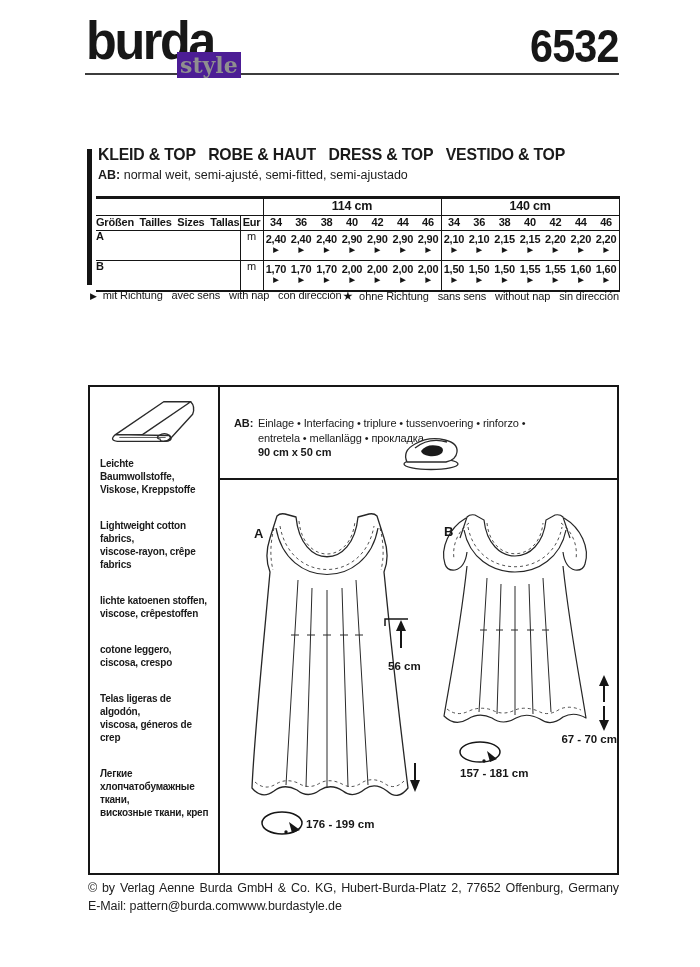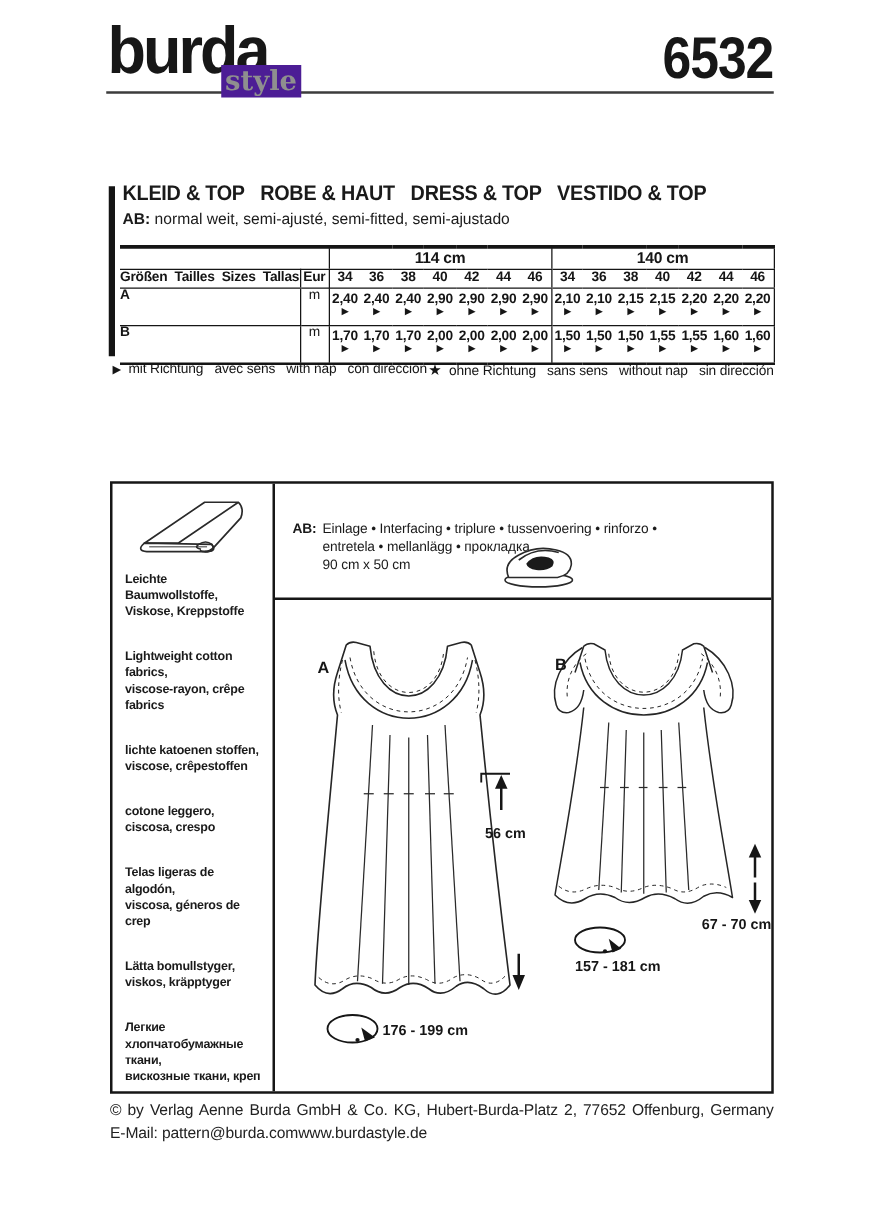--- a/index.html
+++ b/index.html
@@ -53,21 +53,21 @@
   .fab-col{width:130px;border-right:2px solid #161616;box-sizing:border-box;
            padding:6px 8px 0 10px;font-weight:bold;}
   .fab-col svg{display:block;margin:2px 0 6px 2px;}
   ul.fabrics{list-style:none;margin:0;padding:0;}
   ul.fabrics li{font-size:10px;line-height:1.3;letter-spacing:-.2px;white-space:pre-line;
                 margin:0 0 23px 0;color:#1a1a1a;}
   .right-col{flex:1;position:relative;}
   .ab-sec{height:91px;border-bottom:2px solid #161616;box-sizing:content-box;position:relative;}
   .ab-inner{display:flex;padding:29px 0 0 14px;font-size:11px;line-height:1.32;letter-spacing:-.1px;}
   .ab-label{font-weight:700;width:24px;flex:none;}
-  .ab-size{font-weight:400;}
+  .ab-size{font-weight:700;}
   .iron-wrap{position:absolute;left:180px;top:44px;}
   .garments{position:absolute;left:0;top:93px;width:399px;height:393px;}
   .garments svg text{font-family:"Liberation Sans",sans-serif;font-weight:700;fill:#161616;}
 
   
   .f1{position:absolute;left:88px;top:881px;width:531px;font-size:12.5px;color:#222;
       text-align:justify;text-align-last:justify;letter-spacing:-.1px;}
   .f2{position:absolute;left:88px;top:899px;width:531px;display:flex;
       justify-content:flex-start;font-size:12.5px;color:#222;letter-spacing:-.1px;}
 </style>
@@ -271,22 +271,20 @@
           <li>Leichte Baumwollstoffe,
 Viskose, Kreppstoffe</li>
           <li>Lightweight cotton fabrics,
 viscose-rayon, crêpe fabrics</li>
           <li>lichte katoenen stoffen,
 viscose, crêpestoffen</li>
           <li>cotone leggero,
 ciscosa, crespo</li>
           <li>Telas ligeras de algodón,
 viscosa, géneros de crep</li>
-          <li>Lätta bomullstyger,
-viskos, kräpptyger</li>
           <li>Легкие
 хлопчатобумажные ткани,
 вискозные ткани, креп</li>
         </ul>
     </div>
 
     <div class="right-col">
       <div class="ab-sec">
         <div class="ab-inner">
           <span class="ab-label">AB:</span>

